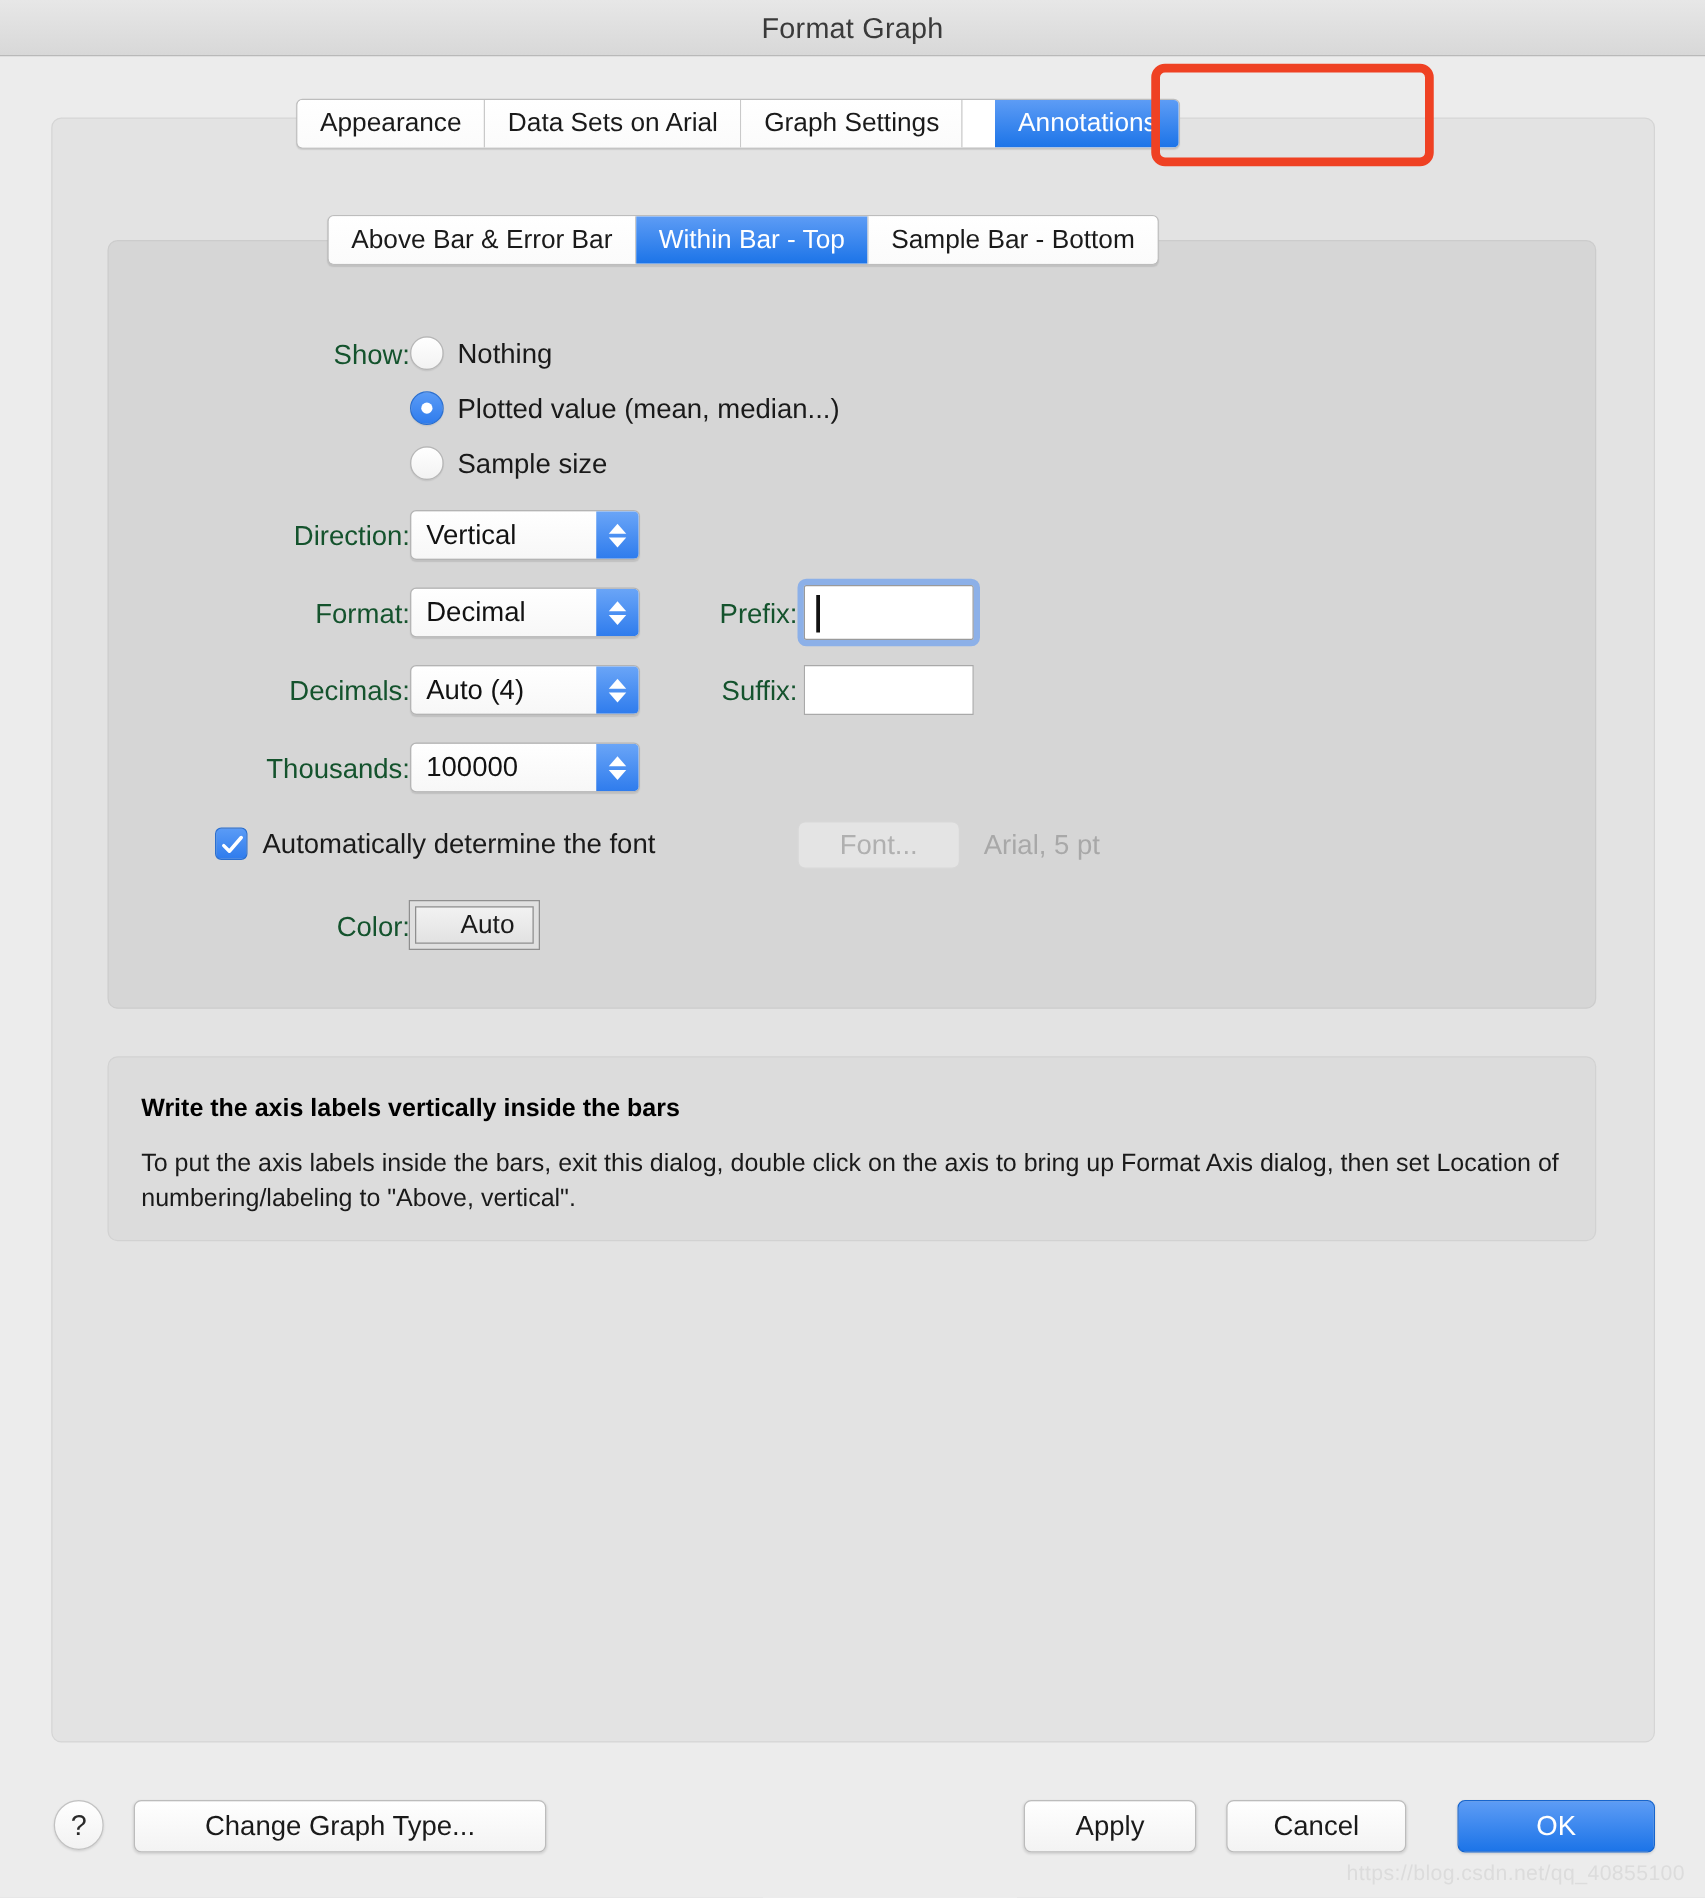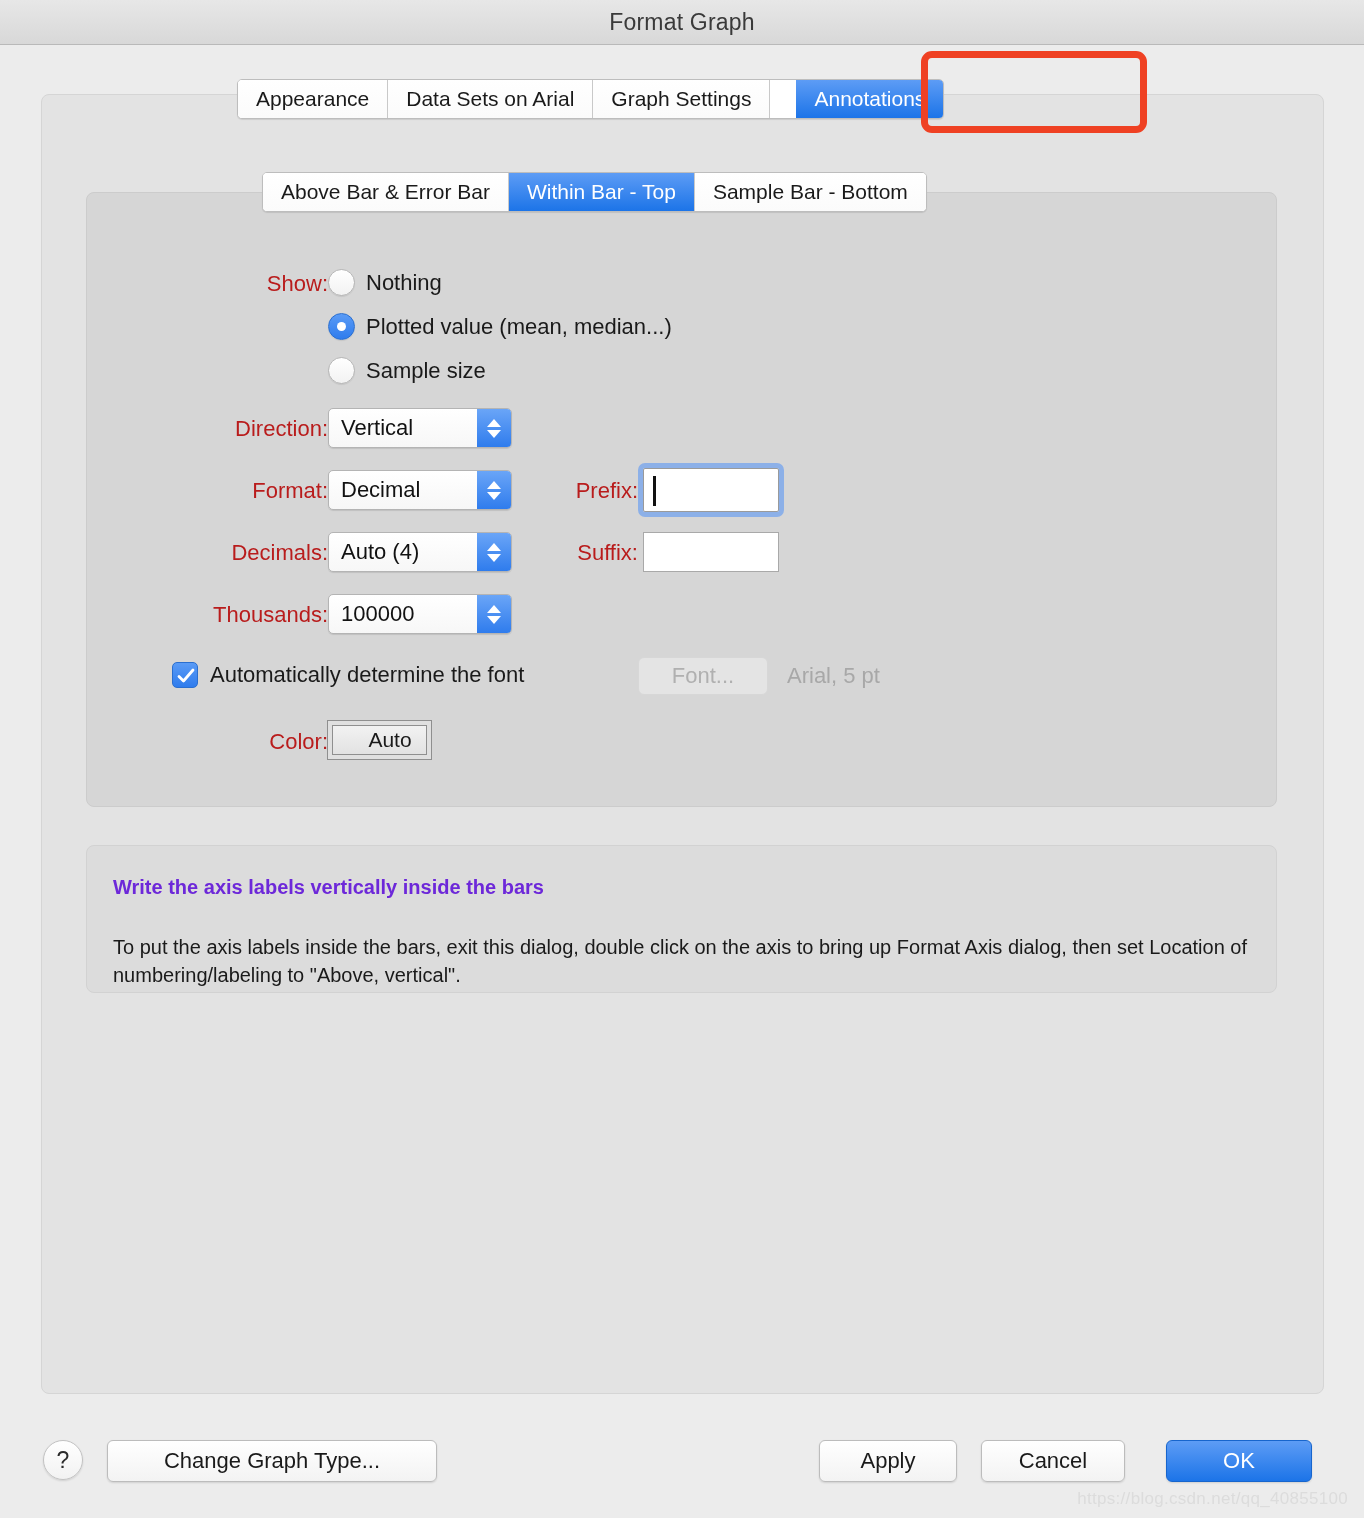--- a/index.html
+++ b/index.html
@@ -138,21 +138,21 @@
     height: 615px;
     background: #d6d6d6;
     border: 1px solid #cccccc;
     border-radius: 8px;
     box-sizing: border-box;
   }
 
   
   .label {
     font-size: 22px;
-    color: #b91c1c;
+    color: #14532d;
     text-align: right;
     white-space: nowrap;
   }
 
   
   .radio-row {
     position: absolute;
     display: flex;
     align-items: center;
   }
@@ -322,22 +322,22 @@
     height: 148px;
     background: #dcdcdc;
     border: 1px solid #d2d2d2;
     border-radius: 8px;
     box-sizing: border-box;
     padding: 30px 26px;
   }
   .info-title {
     font-size: 20px;
     font-weight: bold;
-    color: #6d28d9;
-    margin-bottom: 34px;
+    color: #000000;
+    margin-bottom: 18px;
   }
   .info-body {
     font-size: 20px;
     color: #1a1a1a;
     line-height: 1.4;
   }
 
   
   .helpbtn {
     position: absolute;
@@ -476,15 +476,15 @@
 </div>
 
 <div class="helpbtn">?</div>
 
 <div class="btn" style="position:absolute; left:107px; top:1440px; width:330px; height:42px;">Change Graph Type...</div>
 
 <div class="btn" style="position:absolute; left:819px; top:1440px; width:138px; height:42px;">Apply</div>
 
 <div class="btn" style="position:absolute; left:981px; top:1440px; width:144px; height:42px;">Cancel</div>
 
-<div class="btn primary" style="position:absolute; left:1166px; top:1440px; width:146px; height:42px;">OK</div>
+<div class="btn primary" style="position:absolute; left:1166px; top:1440px; width:158px; height:42px;">OK</div>
 
 <div class="watermark">https://blog.csdn.net/qq_40855100</div>
 
 </body></html>

